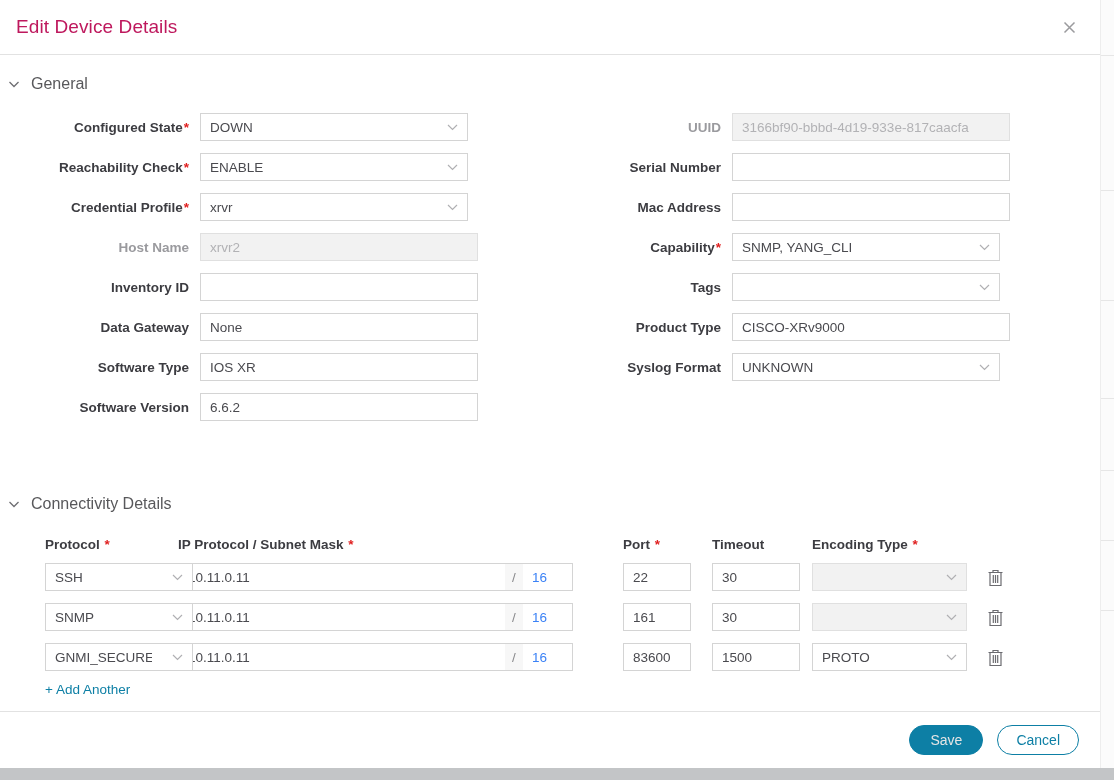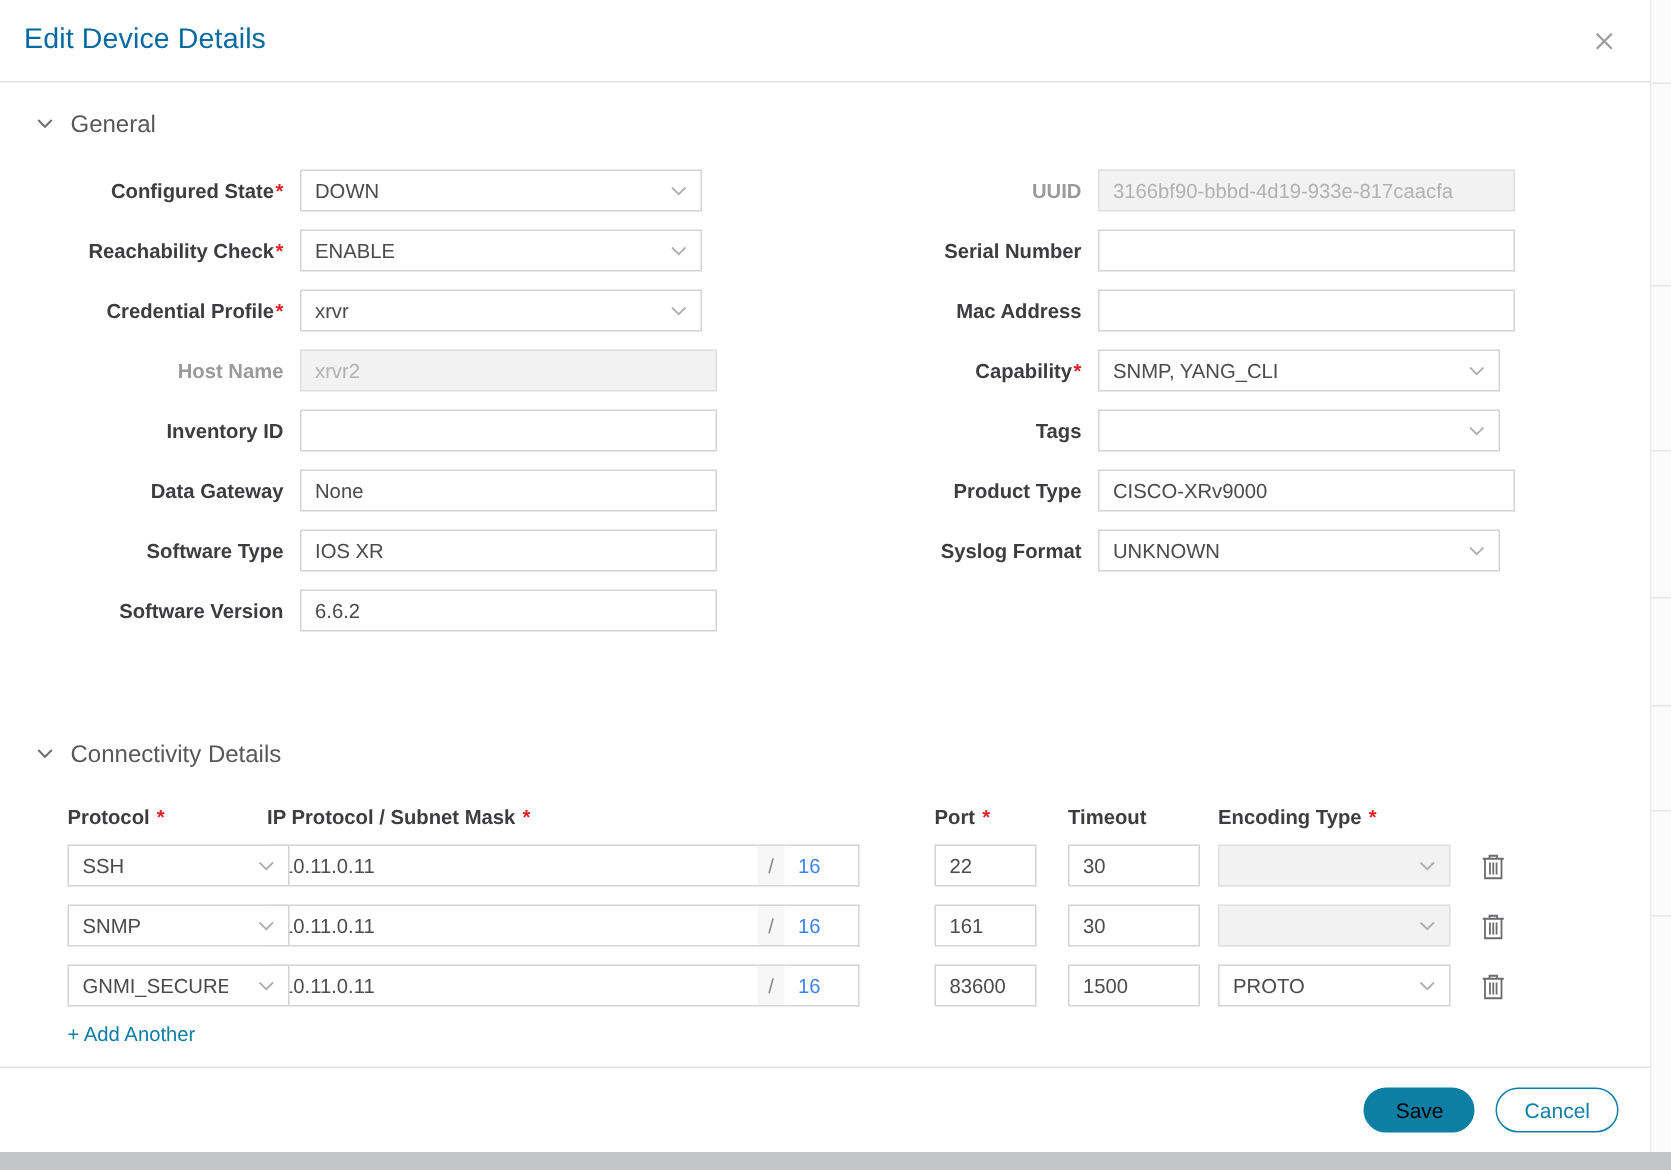--- a/index.html
+++ b/index.html
@@ -26,21 +26,21 @@
     height: 55px;
     flex: 0 0 55px;
     border-bottom: 1px solid #e2e2e2;
     display: flex;
     align-items: center;
     padding: 0 18px 0 16px;
     position: relative;
   }
   .modal-title {
     font-size: 19px;
-    color: #0369a1;
+    color: #be185d;
     font-weight: 400;
     letter-spacing: .1px;
   }
   .close-btn {
     position: absolute;
     right: 20px; top: 50%;
     transform: translateY(-50%);
     width: 22px; height: 22px;
     display: flex; align-items: center; justify-content: center;
     cursor: pointer;
@@ -51,24 +51,24 @@
   .modal-body {
     flex: 1 1 auto;
     padding: 0;
     position: relative;
     overflow: hidden;
   }
 
   
   .section-head {
     display: flex;
-    align-items: flex-start;
+    align-items: center;
     gap: 10px;
     cursor: pointer;
-    padding-left: 23px;
+    padding-left: 7px;
   }
   .section-head .chev { width: 14px; height: 14px; display:block; flex:0 0 14px;}
   .section-title {
     font-size: 16px;
     color: #58585b;
     font-weight: 400;
   }
 
   #sec-general { position: absolute; left: 0; top: 20px; }
   #sec-conn    { position: absolute; left: 0; top: 440px; }
@@ -219,21 +219,21 @@
     border-radius: 16px;
     font-size: 14px;
     display: flex;
     align-items: center;
     justify-content: center;
     cursor: pointer;
     padding: 0 18px;
   }
   .btn-primary {
     background: #0d7fa5;
-    color: #000000;
+    color: #e5e5e5;
     border: 1px solid #0d7fa5;
     min-width: 74px;
   }
   .btn-secondary {
     background: #fff;
     color: #0d7fa5;
     border: 1px solid #0d7fa5;
     min-width: 80px;
   }
 

